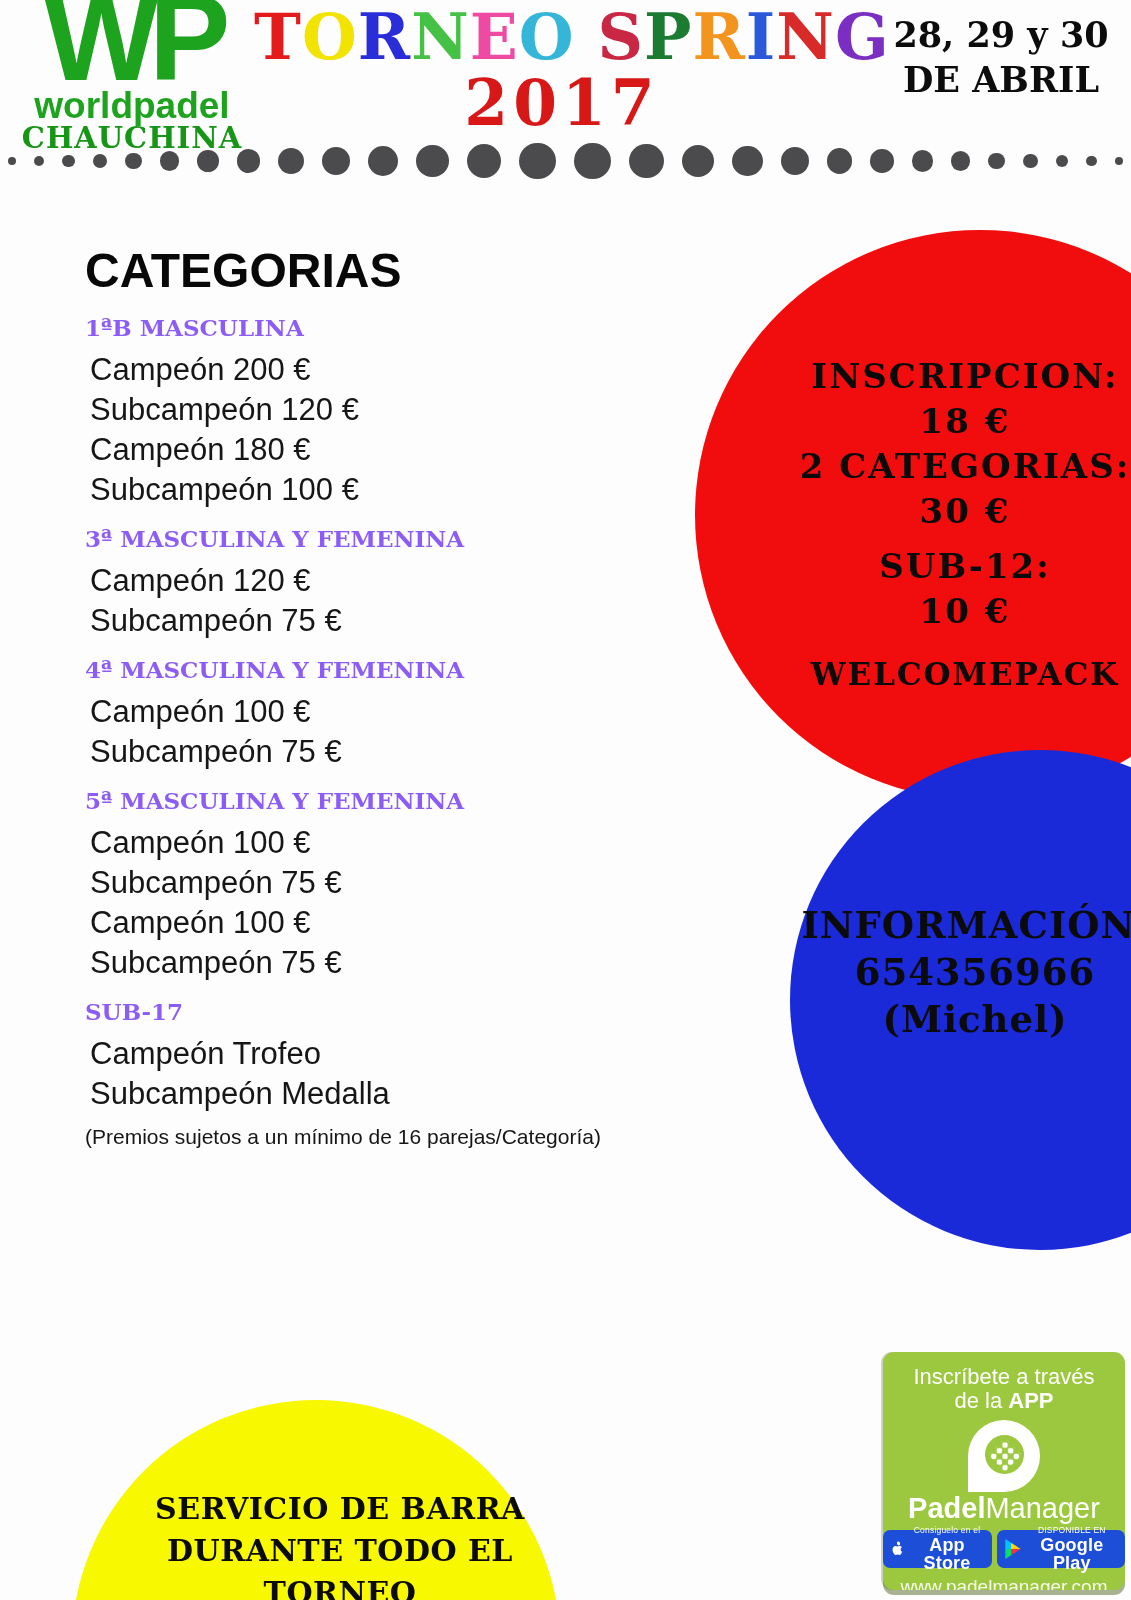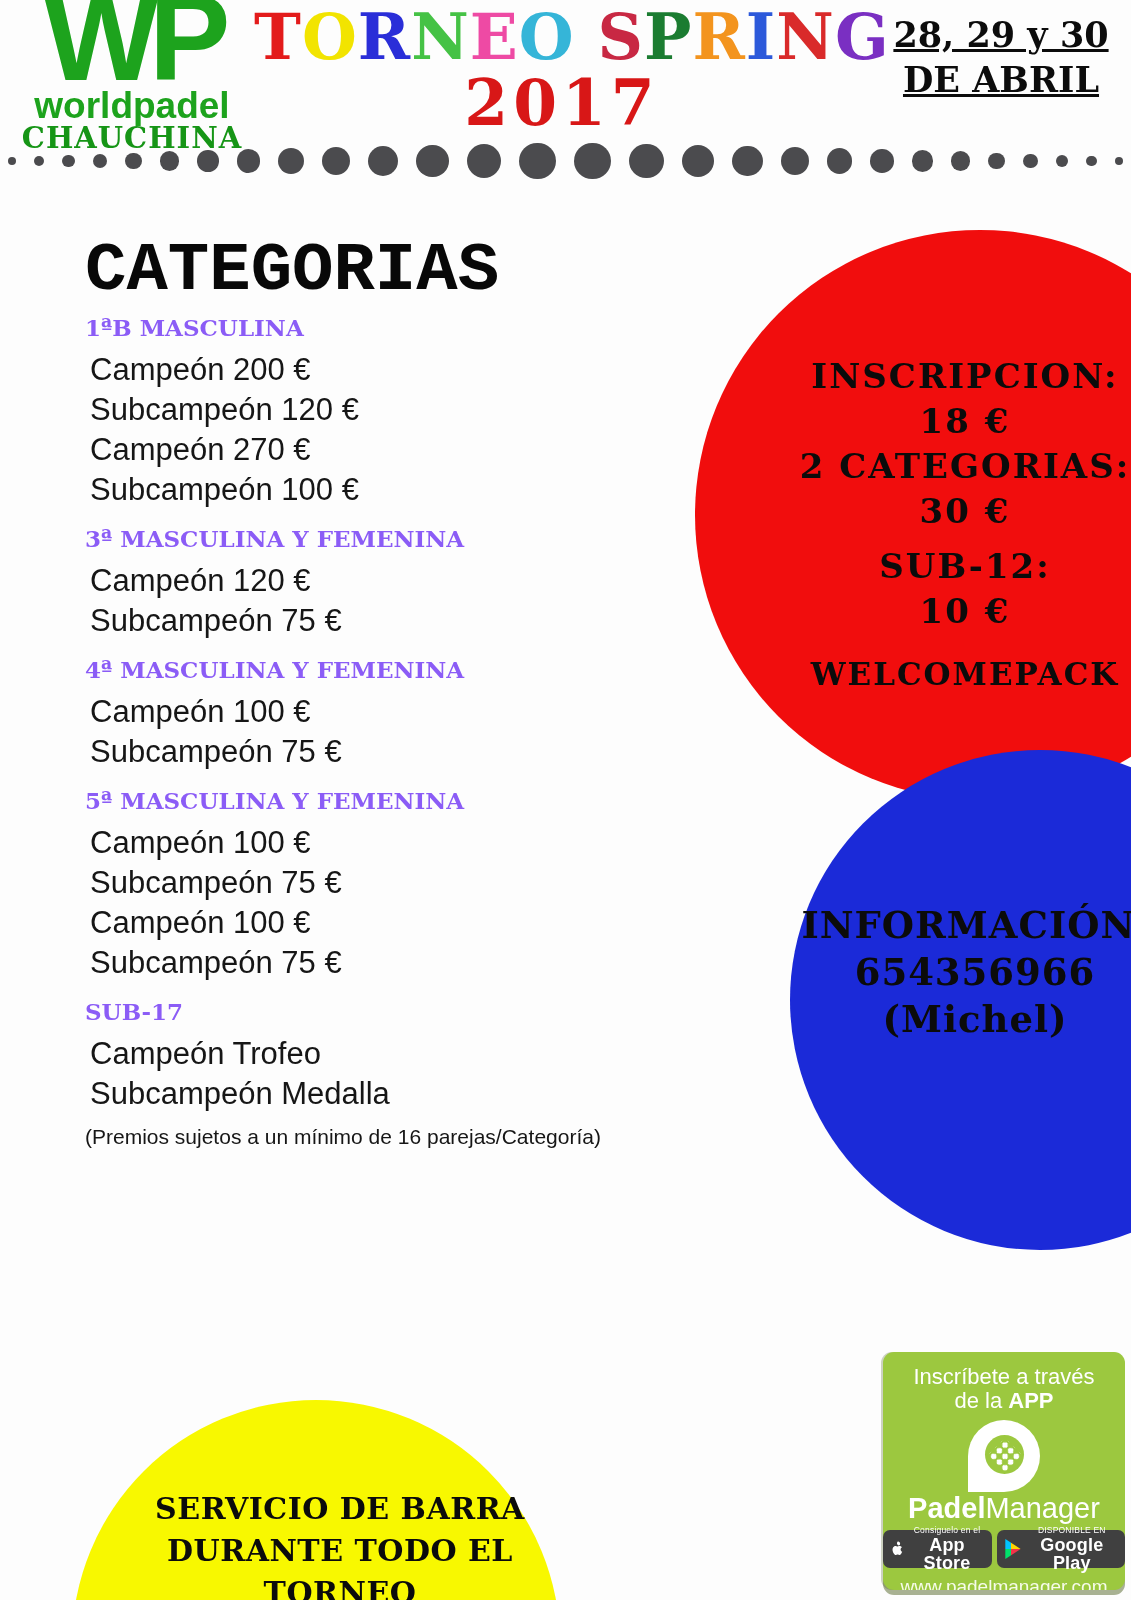--- a/index.html
+++ b/index.html
@@ -13,27 +13,27 @@
   .logo-wp{
     font-family:"Liberation Sans",sans-serif;font-weight:bold;
     font-size:122px;line-height:104px;letter-spacing:-10px;color:#1da31d;
   }
   .logo-world{font-weight:bold;font-size:37px;line-height:32px;letter-spacing:0px;color:#1da31d;}
   .logo-chauchina{font-family:"DejaVu Serif",serif;font-weight:800;font-size:29px;line-height:32px;letter-spacing:1px;color:#169516;}
   .title-block{position:absolute;left:238px;top:2px;width:648px;text-align:center;}
   .title-line{font-family:"DejaVu Serif",serif;font-weight:800;font-size:63px;line-height:70px;letter-spacing:1px;white-space:pre;margin-left:16px;}
   .title-year{font-family:"DejaVu Serif",serif;font-weight:800;font-size:63px;line-height:62px;letter-spacing:5px;color:#d81717;}
   .dates{position:absolute;left:878px;top:12px;width:246px;text-align:center;
-    font-family:"DejaVu Serif",serif;font-weight:800;font-size:35px;line-height:45px;color:#0c0c0c;letter-spacing:0px;text-decoration:underline;}
+    font-family:"DejaVu Serif",serif;font-weight:800;font-size:35px;line-height:45px;color:#0c0c0c;letter-spacing:0px;}
   
   .dots{position:absolute;left:0;top:140px;width:1131px;height:42px;display:flex;align-items:center;justify-content:space-between;padding:0 8px;box-sizing:border-box;}
   .dot{border-radius:50%;background:#4b4b4e;flex:0 0 auto;}
   
   .categories{position:absolute;left:85px;top:243px;width:600px;}
-  .cat-heading{font-family:Liberation Mono, monospace;font-weight:800;font-size:69px;line-height:56px;letter-spacing:0px;color:#080808;}
+  .cat-heading{font-family:Liberation Sans, sans-serif;font-weight:800;font-size:48px;line-height:56px;letter-spacing:0px;color:#080808;}
   .cat-name{font-family:"DejaVu Serif",serif;font-weight:800;font-size:23px;line-height:45px;margin-top:6px;color:#8b5cf6;letter-spacing:0px;}
   .cat-line{font-family:"Liberation Sans",sans-serif;font-size:31px;line-height:40px;color:#161616;padding-left:5px;}
   .cat-note{font-family:"Liberation Sans",sans-serif;font-size:21px;line-height:30px;margin-top:8px;color:#161616;}
   
   .circle{position:absolute;border-radius:50%;}
   .circle-red{left:695px;top:230px;width:570px;height:570px;background:#f10d0d;}
   .circle-blue{left:790px;top:750px;width:500px;height:500px;background:#1b2ad8;}
   .circle-yellow{left:72px;top:1400px;width:488px;height:488px;background:#f8f800;}
   .rc-text{position:absolute;left:0;top:124px;width:540px;text-align:center;
     font-family:"DejaVu Serif",serif;font-weight:800;color:#0b0b0b;}
@@ -54,21 +54,21 @@
   .ab-line2{font-size:22px;line-height:24px;font-weight:400;}
   .ab-line2 b{font-weight:800;}
   .pin{position:relative;width:72px;height:72px;margin:7px auto 2px auto;background:#fff;border-radius:50% 50% 50% 0;}
   .pin-hole{position:absolute;left:17px;top:15px;width:39px;height:39px;border-radius:50%;background:#9cc83f;overflow:hidden;display:flex;align-items:center;justify-content:center;}
   .pin-dots{width:24px;height:24px;transform:rotate(45deg);
     background-image:radial-gradient(circle,#ffffff 2.6px,rgba(255,255,255,0) 3px);
     background-size:8px 8px;background-position:1px 1px;}
   .brand{font-size:29px;line-height:28px;}
   .brand b{font-weight:800;}
   .badges{display:flex;justify-content:center;gap:5px;margin-top:8px;}
-  .badge{background:#404040;border-radius:7px;height:38px;display:flex;align-items:center;padding:0 8px;gap:6px;color:#fff;}
+  .badge{background:#1d4ed8;border-radius:7px;height:38px;display:flex;align-items:center;padding:0 8px;gap:6px;color:#fff;}
   .badge-txt{display:flex;flex-direction:column;align-items:flex-start;line-height:1;}
   .badge-small{font-size:8.5px;letter-spacing:0.2px;margin-bottom:2px;align-self:center;}
   .badge-big{font-size:18px;font-weight:bold;letter-spacing:0.2px;}
   .play-tri{width:18px;height:20px;clip-path:polygon(0 0,100% 50%,0 100%);
     background:conic-gradient(from 0deg at 35% 50%, #ffd400 0 90deg, #f43249 90deg 180deg, #00e26b 180deg 270deg, #00c3ff 270deg 360deg);}
   .ab-url{font-size:19px;line-height:22px;margin-top:8px;color:#f6fbe9;}
 </style>
 </head>
 <body>
 
@@ -123,21 +123,21 @@
 
   <section class="categories">
     <div class="cat-heading">CATEGORIAS</div>
 
     <div class="cat">
       <div class="cat-name">1ªB MASCULINA</div>
       <div class="cat-line">Campeón 200 €</div>
       <div class="cat-line">Subcampeón 120 €</div>
     </div>
     <div class="cat">
-      <div class="cat-line">Campeón 270 €</div>
+      <div class="cat-line">Campeón 180 €</div>
       <div class="cat-line">Subcampeón 100 €</div>
     </div>
     <div class="cat">
       <div class="cat-name">3ª MASCULINA Y FEMENINA</div>
       <div class="cat-line">Campeón 120 €</div>
       <div class="cat-line">Subcampeón 75 €</div>
     </div>
     <div class="cat">
       <div class="cat-name">4ª MASCULINA Y FEMENINA</div>
       <div class="cat-line">Campeón 100 €</div>

